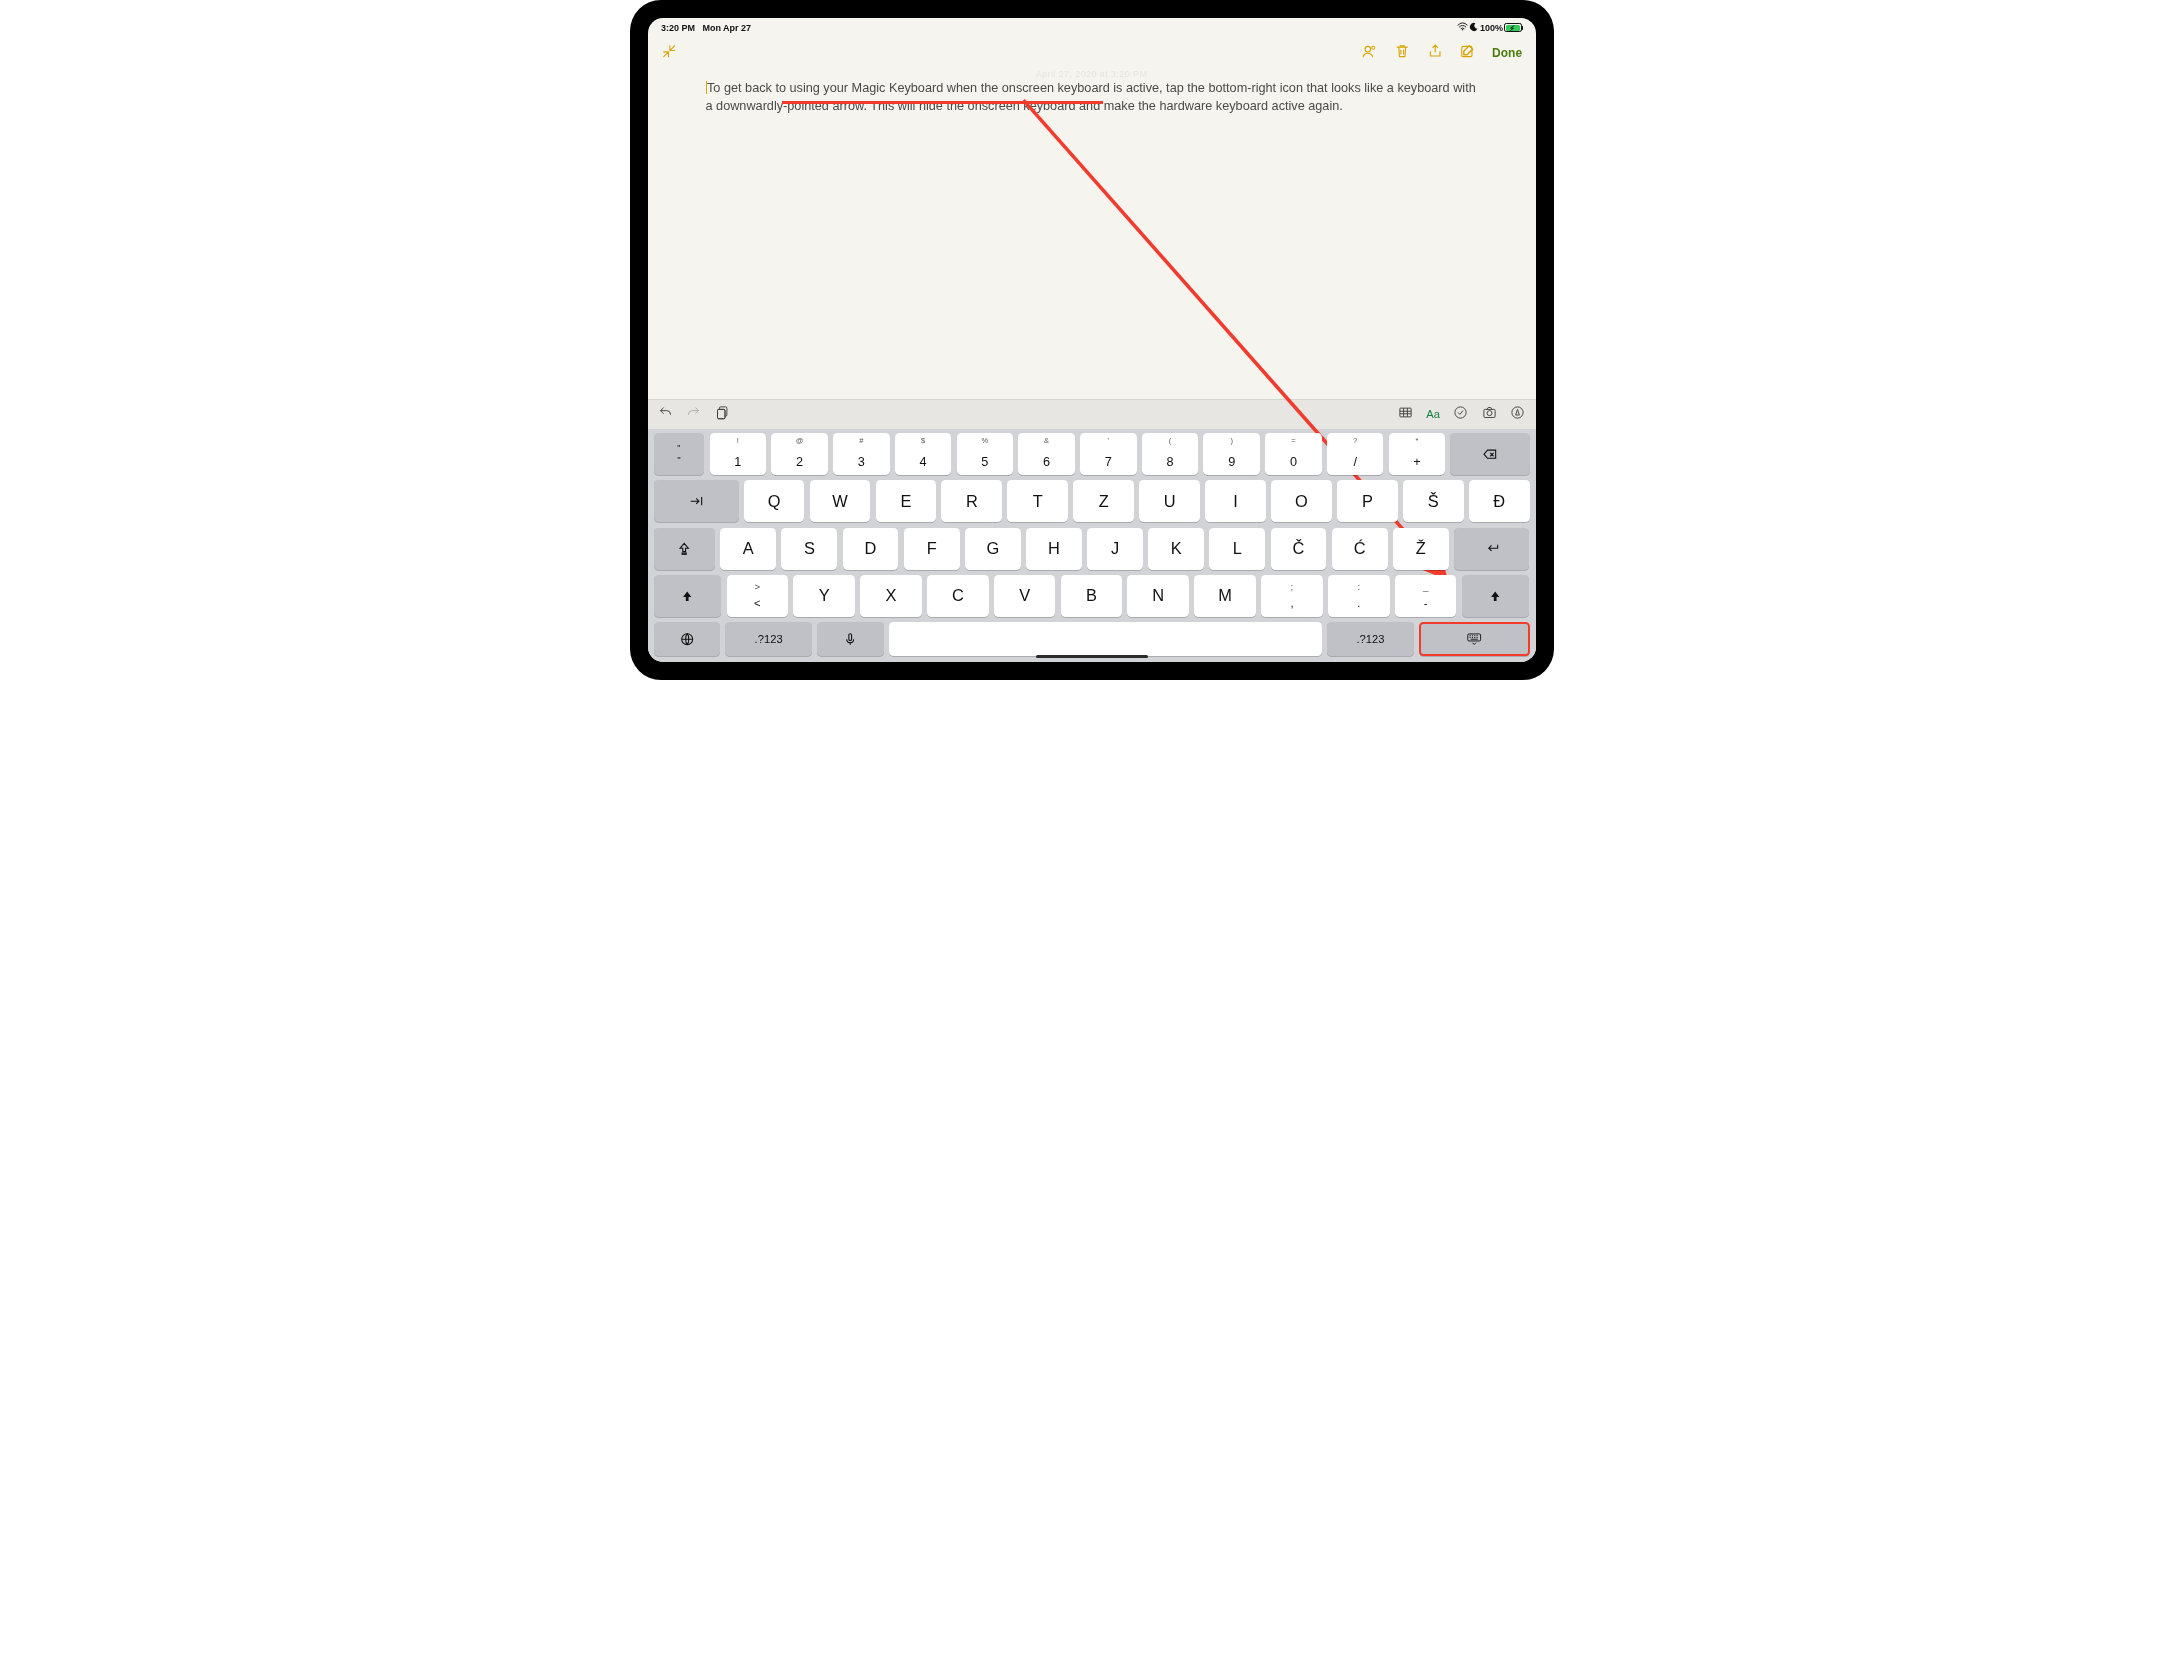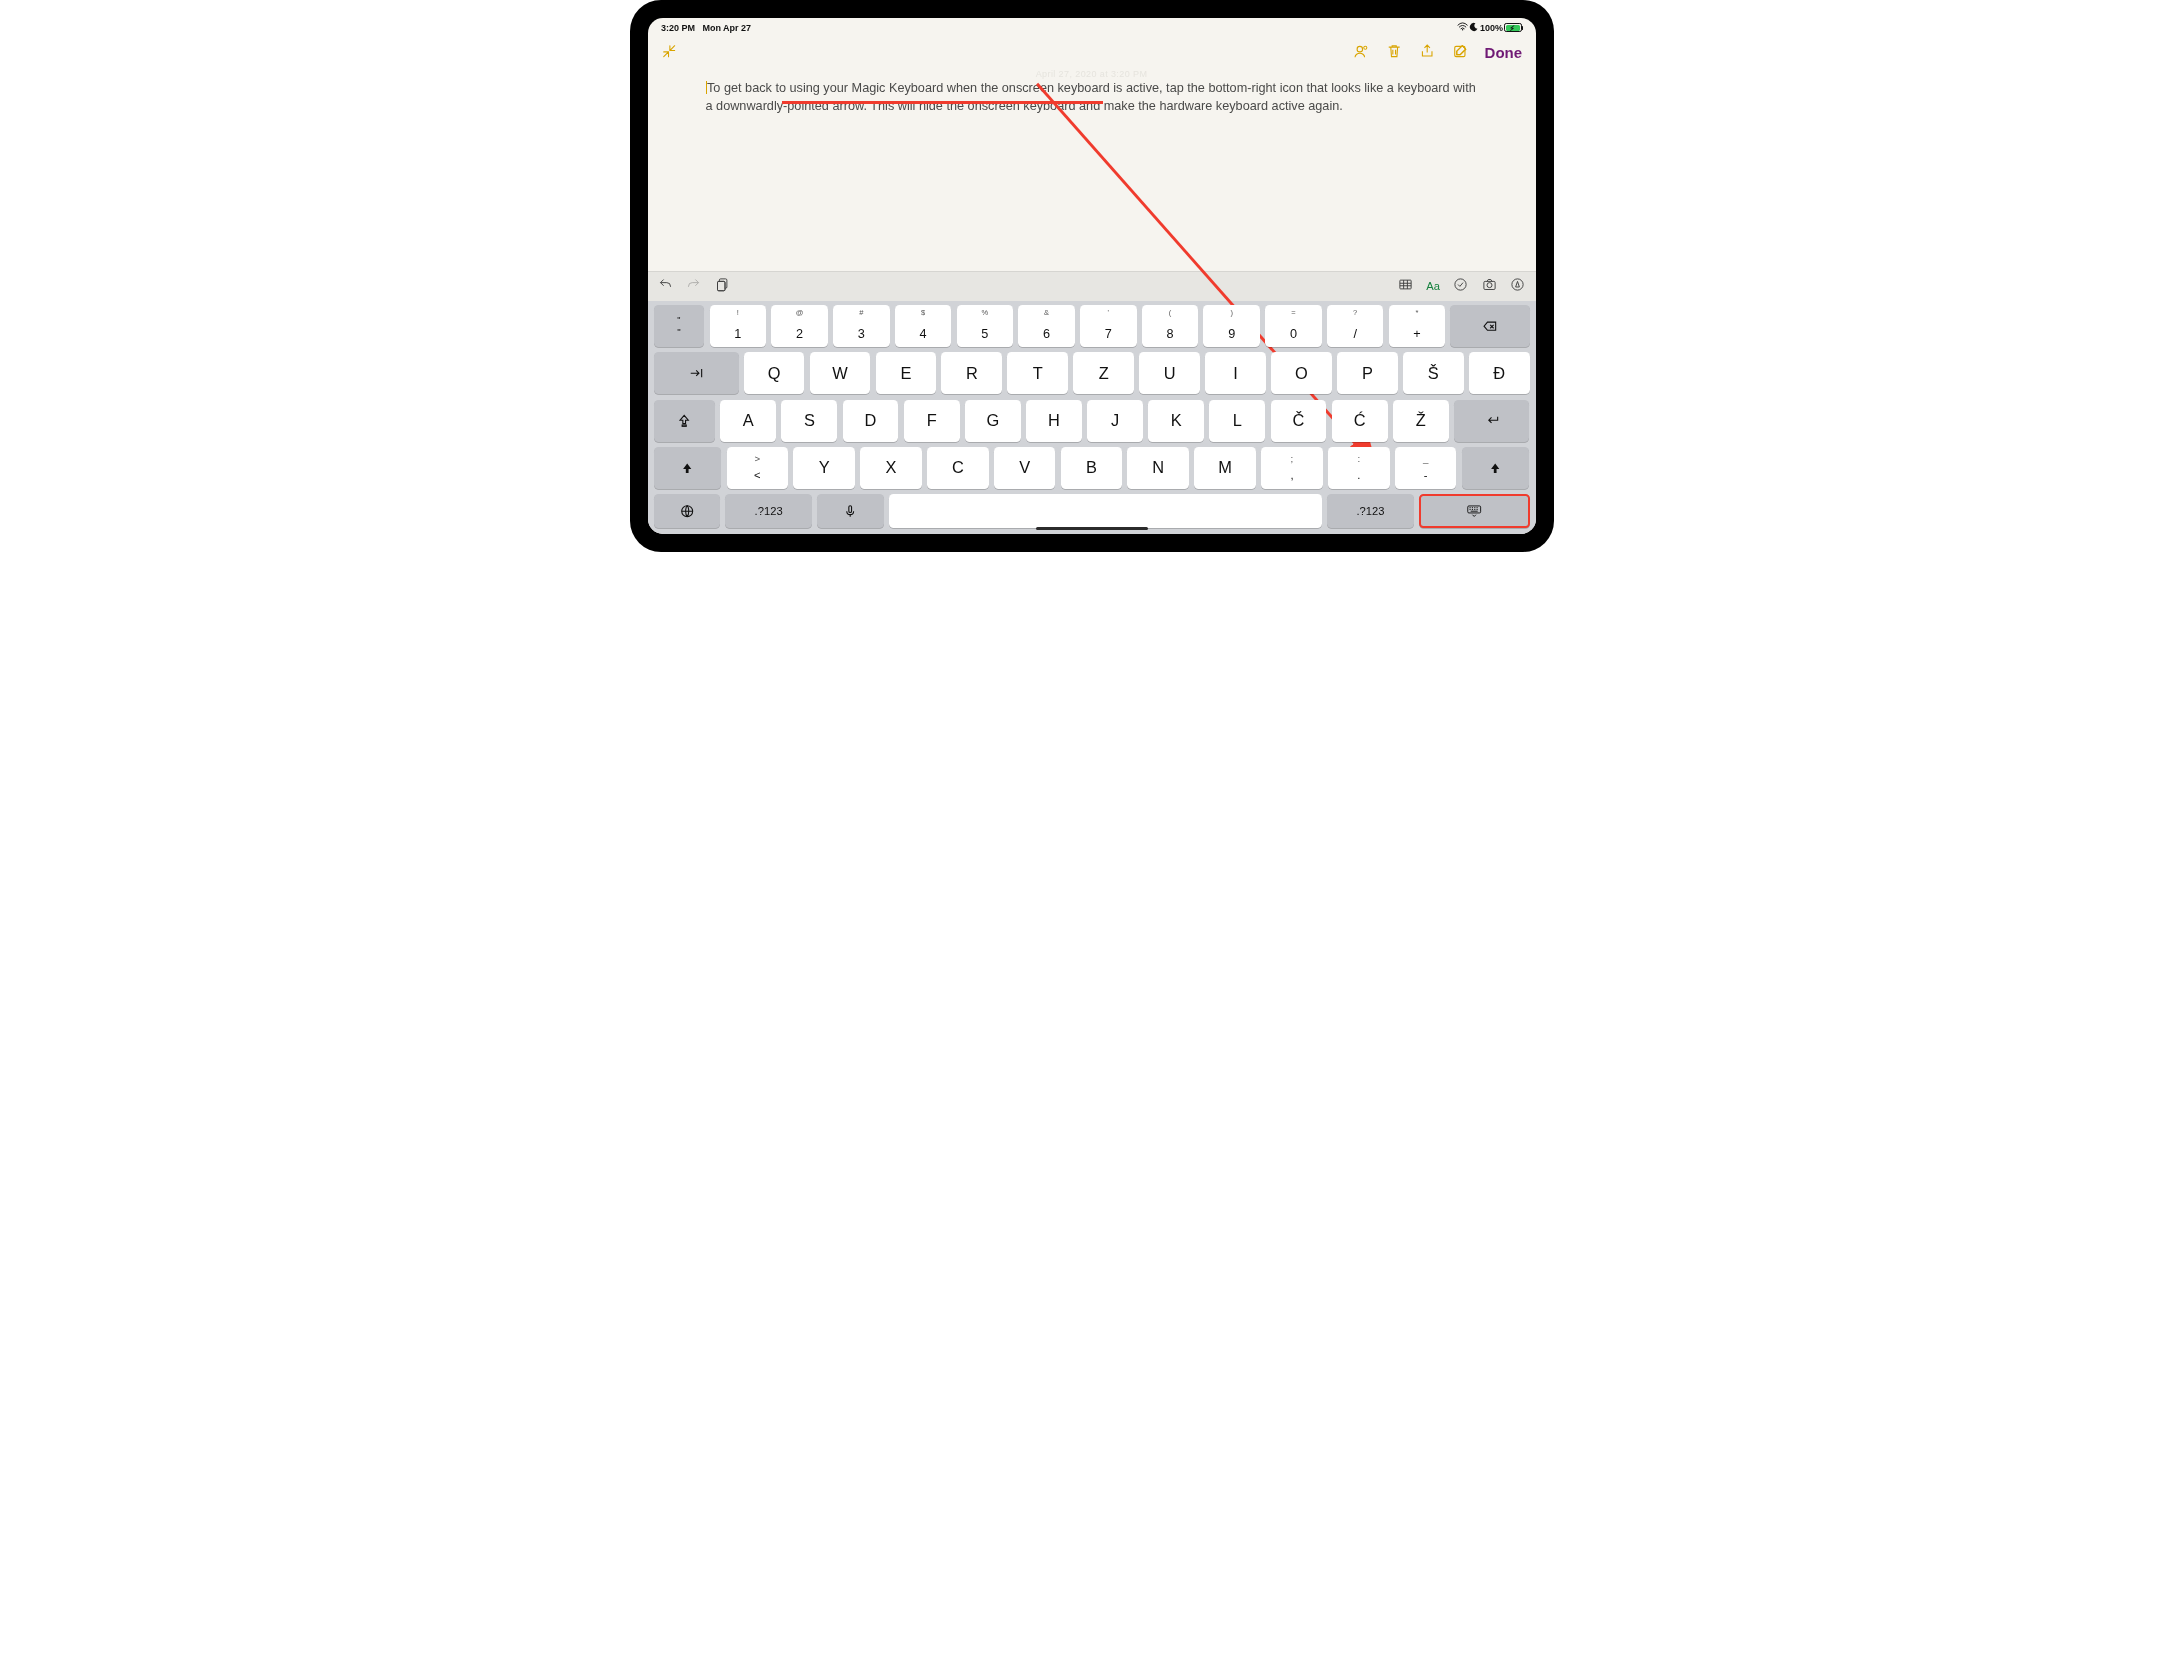--- a/index.html
+++ b/index.html
@@ -1,18 +1,18 @@
 <!DOCTYPE html>
 <html style="font-size:12px"><head>
 <meta charset="utf-8">
 <style>
   * { box-sizing: border-box; margin: 0; padding: 0; font-family: -apple-system, BlinkMacSystemFont, "Helvetica Neue", Arial, sans-serif; }
   body { background:#fff; }
   .device {
-    width: 924px; height: 552px;
+    width: 924px; height: 680px;
     margin: 0 auto;
     background:#000;
     border-radius: 31px;
     padding: 18px;
     position: relative;
   }
   .screen {
     width:100%; height:100%;
     background:#f6f4ef;
     border-radius: 15px;
@@ -30,21 +30,21 @@
   .battery::after { content:""; position:absolute; right:-2.2px; top:2.2px; width:1.5px; height:3.7px; background:#111; border-radius:0.7px;}
   .battery-fill { position:absolute; left:0.7px; top:0.7px; bottom:0.7px; right:0.7px; background:#34c759; border-radius:1.5px;}
   .wifi, .moon { font-size:9.7px; }
   .bolt { position:absolute; left:4.5px; top:-0.7px; font-size:7.5px; color:#111;}
   
   .toolbar {
     height:31px; display:flex; align-items:center; justify-content:space-between; padding:0 13.4px;
   }
   .tb-left, .tb-right { display:flex; align-items:center; gap:16.4px; color:#d9a400; }
   .tb-icon { width:16.4px; height:16.4px; stroke:#d9a400; fill:none; stroke-width:1.6; }
-  .done { color:#701a75; font-weight:600; font-size:15px; }
+  .done { color:#4d7c0f; font-weight:600; font-size:12px; }
   
   .note-area {
     flex:1; padding: 10.4px 58px 7.5px 58px; position:relative;
     background: #f6f4ef;
     font-size:12.7px; line-height:1.45; color:#4a4a49;
   }
   .cursor { display:inline-block; width:1.5px; height:13.4px; background:#d9a400; vertical-align:-2.2px;}
   .underline { position:absolute; height:2.2px; background:#f03b2d; }
   .faint-ts { position:absolute; top:0px; left:50%; transform:translateX(-50%); color:#e6e4de; font-size:9px; letter-spacing:0.4px;}
   

